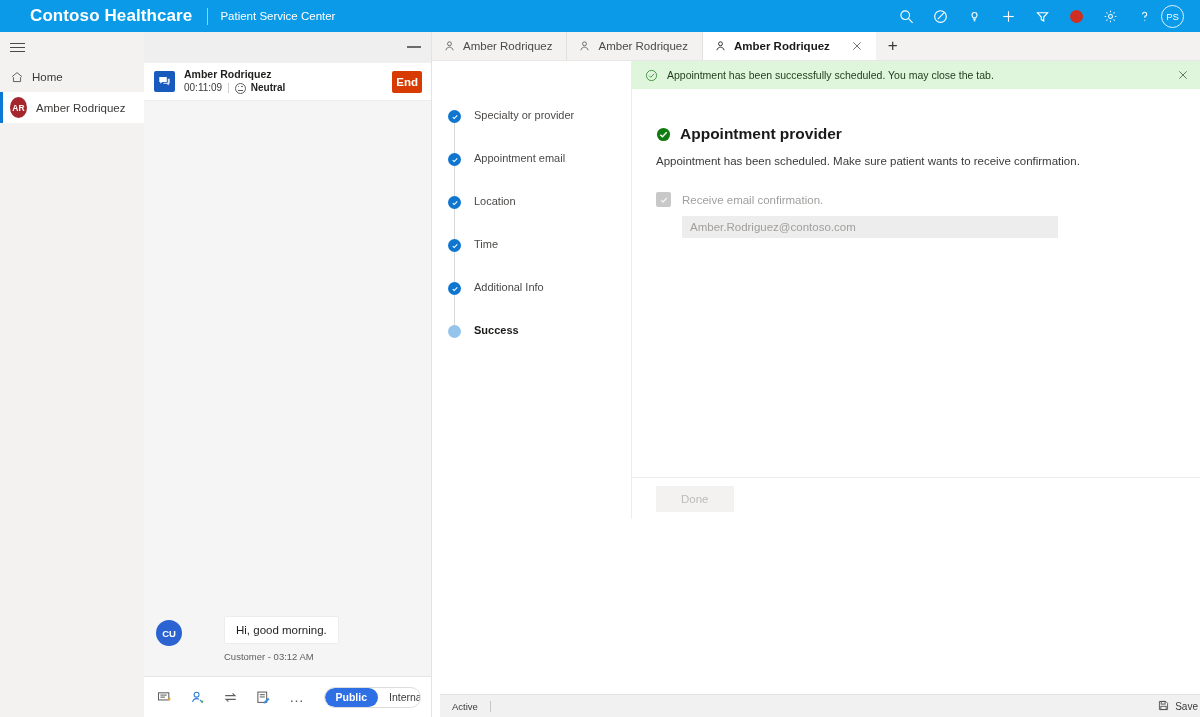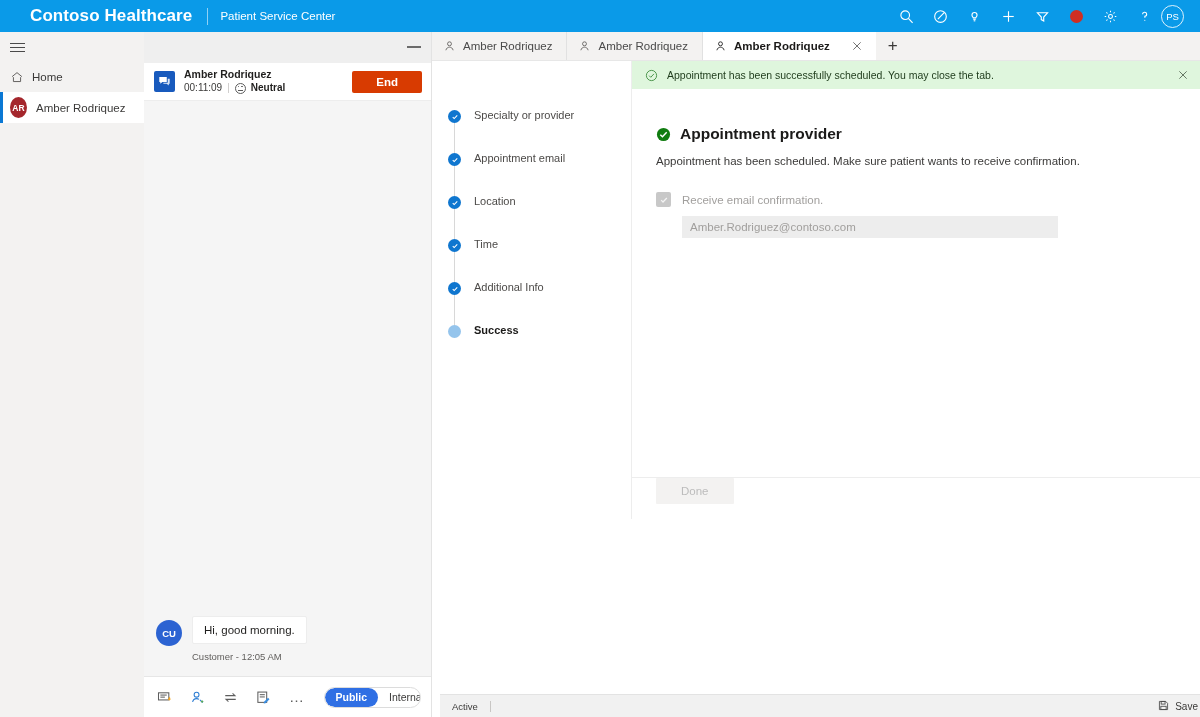--- a/index.html
+++ b/index.html
@@ -109,26 +109,26 @@
     background: #5c5c5c; border-radius: 50%; top: 2.6px;
   }
   .smiley::before { left: 2.2px; }
   .smiley::after { right: 2.2px; }
   .smiley i {
     position: absolute; left: 2px; right: 2px; top: 6.2px; height: 1.2px; background: #5c5c5c;
   }
   .neutral-txt { font-weight: 700; color: #201f1e; }
   .end-btn {
     background: #d83b01; color: #fff; font-size: 11.5px; font-weight: 700;
-    border: none; border-radius: 2px; padding: 5px 24px; cursor: pointer;
+    border: none; border-radius: 2px; padding: 5px 4px; cursor: pointer;
   }
   .conv-body { flex: 1; position: relative; background: #f5f5f5; }
   .msg-row {
     position: absolute; left: 12px; right: 12px; bottom: 14px;
-    display: flex; align-items: flex-start;
+    display: flex; align-items: flex-start; gap: 32px;
   }
   .msg-avatar {
     width: 26px; height: 26px; border-radius: 50%; background: #2c63d2; color: #fff;
     font-size: 9.5px; font-weight: 600;
     display: flex; align-items: center; justify-content: center; flex: none; margin-top: 4px;
   }
   .msg-col { margin-left: 10px; }
   .msg-bubble {
     background: #fff; border: 1px solid #ededed; border-radius: 2px;
     padding: 7px 11px; font-size: 11.5px; color: #201f1e; display: inline-block;
@@ -224,21 +224,21 @@
   }
   .cb-label { font-size: 11.5px; color: #a19f9d; margin-left: 11px; }
   .email-field {
     margin-top: 9px; margin-left: 26px; width: 376px; height: 22px;
     background: #ededed; display: flex; align-items: center; padding-left: 8px;
     font-size: 11.5px; color: #a19f9d;
   }
   .footer-bar {
     position: absolute; top: 445px; left: 200px; width: 568px; height: 42px;
     background: #ffffff; border-top: 1px solid #ededed;
-    display: flex; align-items: flex-start; padding-left: 24px;
+    display: flex; align-items: center; padding-left: 24px;
   }
   .done-btn {
     background: #f3f2f1; color: #bcbcbc; font-size: 11.5px;
     border: none; padding: 7px 25px; border-radius: 1px;
   }
   .whitepad {
     position: absolute; top: 487px; left: 0; width: 768px; height: 175px; background: #fff;
   }
   .statusbar {
     position: absolute; bottom: 0; left: 8px; width: 768px; height: 23px;
@@ -359,21 +359,21 @@
         </div>
       </div>
       <button class="end-btn">End</button>
     </div>
 
     <div class="conv-body">
       <div class="msg-row">
         <div class="msg-avatar">CU</div>
         <div class="msg-col">
           <div class="msg-bubble">Hi, good morning.</div>
-          <div class="msg-time">Customer - 12:05 AM</div>
+          <div class="msg-time">Customer - 03:12 AM</div>
         </div>
       </div>
     </div>
 
     <div class="composer">
       <div class="composer-tools">
         <span class="tool">
           <svg width="15" height="15" viewBox="0 0 16 16" fill="none" stroke="#5d5d5d" stroke-width="1.1">
             <rect x="1.6" y="3" width="11" height="7.6"></rect>
               <line x1="3.6" y1="5.4" x2="10.4" y2="5.4"></line>

